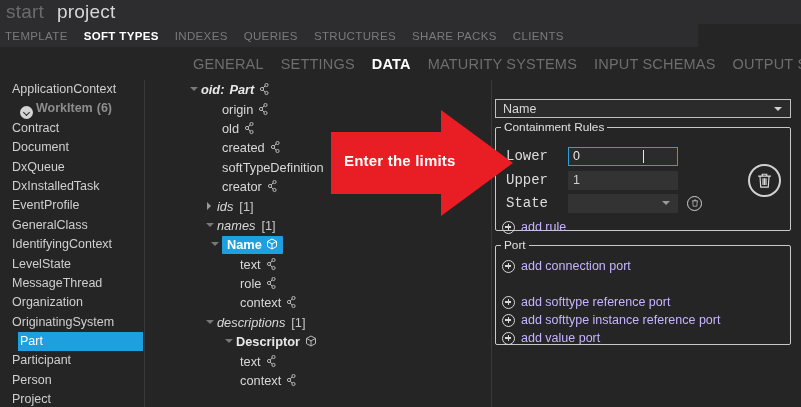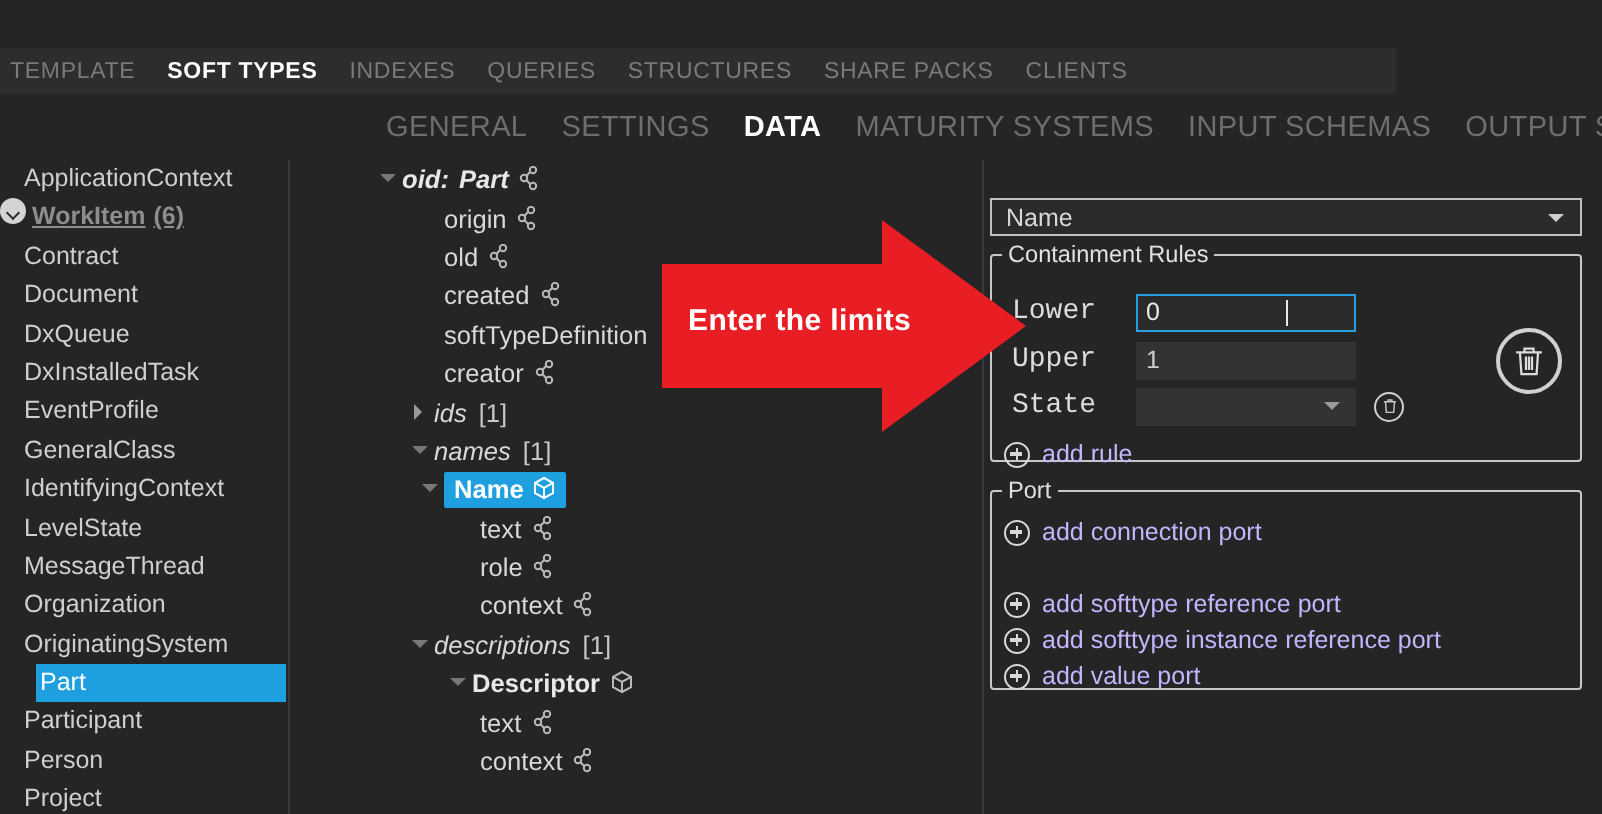--- a/index.html
+++ b/index.html
@@ -118,24 +118,23 @@
     padding-left: 12px;
     font-size: 12.5px;
     color: #cfcfcf;
     white-space: nowrap;
     cursor: default;
     box-sizing: border-box;
   }
   .sb-item.dim {
     color: #8d8d8d;
     font-weight: bold;
-    padding-left: 0;
-    display: flex;
-    align-items: flex-start;
-    text-decoration: underline;
+    padding-left: 20px;
+    display: flex;
+    align-items: flex-end;
   }
   .sb-item.selected {
     background: #1e9fe0;
     color: #ffffff;
     margin-left: 18px;
     padding-left: 2px;
     width: 125px;
   }
   .chev-circle {
     width: 13px; height: 13px;
@@ -368,20 +367,24 @@
     color: #ffffff;
     white-space: nowrap;
     letter-spacing: .2px;
   }
 </style>
 </head>
 <body>
 
 <div id="app">
 
+  <div class="titlebar">
+    <span class="title-start">start</span>
+    <span class="title-project">project</span>
+  </div>
 
   <div class="primary-nav">
     <span class="nav-item">TEMPLATE</span>
     <span class="nav-item active">SOFT TYPES</span>
     <span class="nav-item">INDEXES</span>
     <span class="nav-item">QUERIES</span>
     <span class="nav-item">STRUCTURES</span>
     <span class="nav-item">SHARE PACKS</span>
     <span class="nav-item">CLIENTS</span>
   </div>

